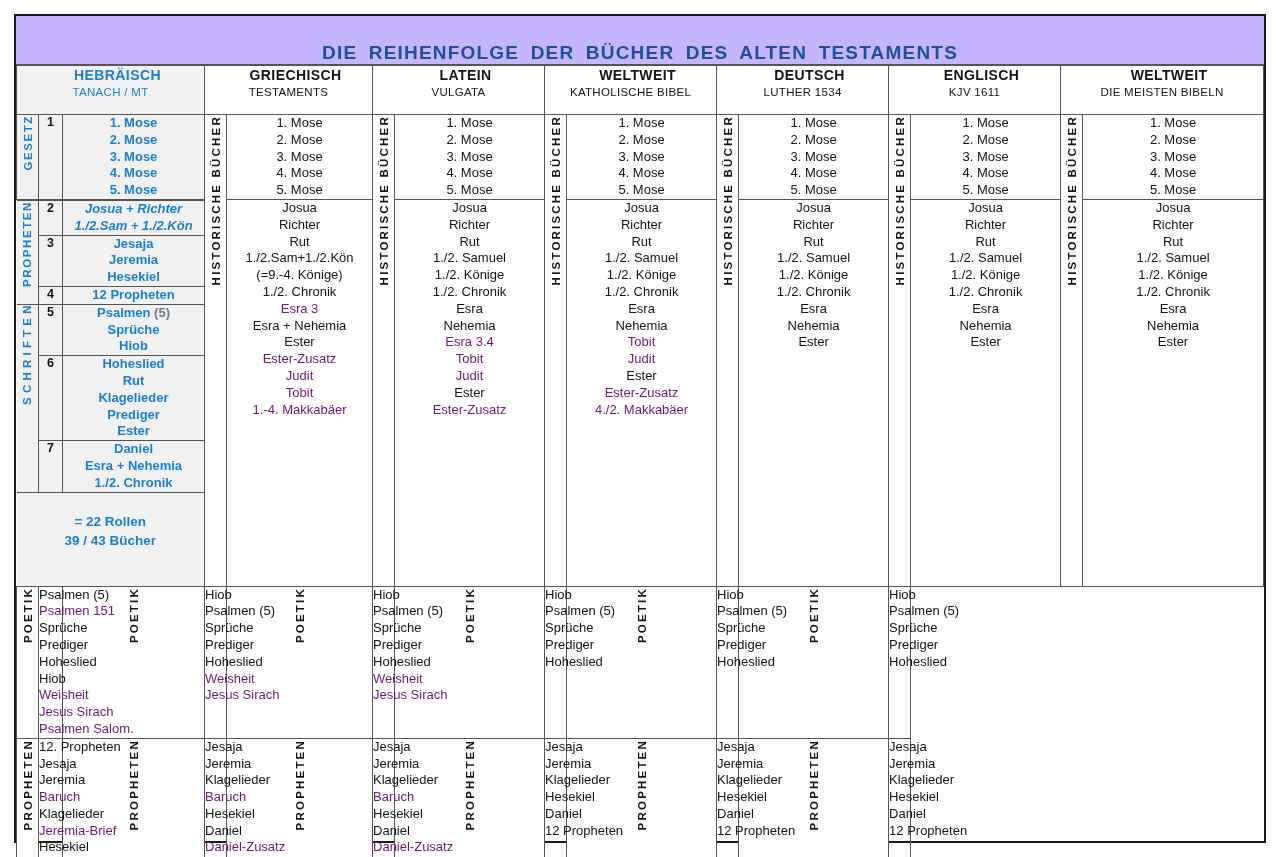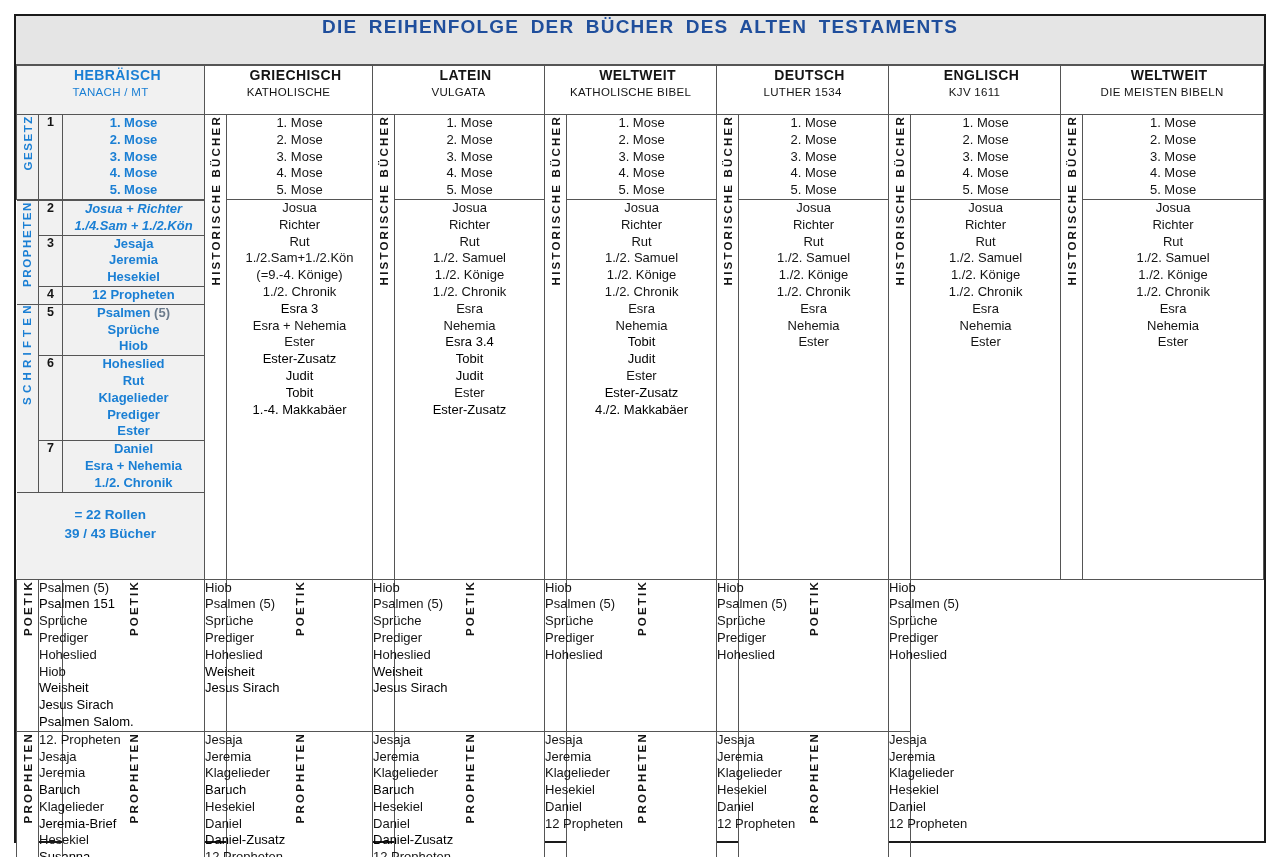--- a/index.html
+++ b/index.html
@@ -13,23 +13,23 @@
     position:absolute;left:14px;top:14px;
     width:1252px;height:829px;
     border:2px solid #1a1a1a;
     box-sizing:border-box;
     background:#ffffff;
     display:flex;flex-direction:column;
   }
   
   .title-bar{
     height:48px;flex:0 0 48px;
-    background:#e5e5e5;
+    background:#c4b5fd;
     border-bottom:1px solid #555;
-    display:flex;align-items:flex-start;justify-content:center;
+    display:flex;align-items:flex-end;justify-content:center;
   }
   .title-bar .title{
     color:#1f4e9c;font-weight:bold;font-size:19px;letter-spacing:1.2px;
     word-spacing:5px;
   }
   
   table.grid{
     border-collapse:collapse;
     table-layout:fixed;
     width:100%;
@@ -82,25 +82,25 @@
   .listcell{
     text-align:center;
     padding:2px 2px 3px 2px;
     line-height:16.8px;
   }
   .listcell.heb{background:#f1f1f1;}
   .listcell .bk{display:block;white-space:nowrap;}
   .bk.blue{color:#1a7fd4;font-weight:bold;font-size:13px;}
   .bk.blue .dim{color:#6b7b8c;font-weight:bold;}
   .bk.black{color:#141414;font-size:13px;}
-  .bk.red{color:#000000;font-size:13px;}
+  .bk.red{color:#701a75;font-size:13px;}
   .summary{
     background:#f1f1f1;text-align:center;
     color:#1a7fd4;font-weight:bold;font-size:13.5px;
-    line-height:19px;padding-top:12px;
+    line-height:19px;padding-top:19px;
   }
   .summary .sp{letter-spacing:0;}
 </style>
 </head>
 <body>
 
 <div id="sheet">
 
   <div class="title-bar">
     <div class="title">DIE  REIHENFOLGE  DER  BÜCHER  DES  ALTEN  TESTAMENTS</div>
@@ -126,21 +126,21 @@
     </colgroup>
     <tbody>
 
     <tr>
       <td class="colhead hebrew" colspan="3">
         <div class="l1">HEBRÄISCH</div>
         <div class="l2">TANACH / MT</div>
       </td>
       <td class="colhead" colspan="2">
         <div class="l1">GRIECHISCH</div>
-        <div class="l2">KATHOLISCHE</div>
+        <div class="l2">TESTAMENTS</div>
       </td>
       <td class="colhead" colspan="2">
         <div class="l1">LATEIN</div>
         <div class="l2">VULGATA</div>
       </td>
       <td class="colhead" colspan="2">
         <div class="l1">WELTWEIT</div>
         <div class="l2">KATHOLISCHE BIBEL</div>
       </td>
       <td class="colhead" colspan="2">
@@ -247,21 +247,21 @@
                 <col>
               </colgroup>
           <tbody>
             <tr>
               <td class="vlabel blue" rowspan="3" style="border-left:none;">
                 <span>PROPHETEN</span>
               </td>
               <td class="numcell">2</td>
               <td class="listcell heb" style="border-right:none;font-style:italic;" id="heb-g1">
                     <span class="bk blue">Josua + Richter</span>
-                    <span class="bk blue">1./4.Sam + 1./2.Kön</span>
+                    <span class="bk blue">1./2.Sam + 1./2.Kön</span>
                   </td>
             </tr>
             <tr>
               <td class="numcell">3</td>
               <td class="listcell heb" style="border-right:none;" id="heb-g2">
                     <span class="bk blue">Jesaja</span>
                     <span class="bk blue">Jeremia</span>
                     <span class="bk blue">Hesekiel</span>
                   </td>
             </tr>

